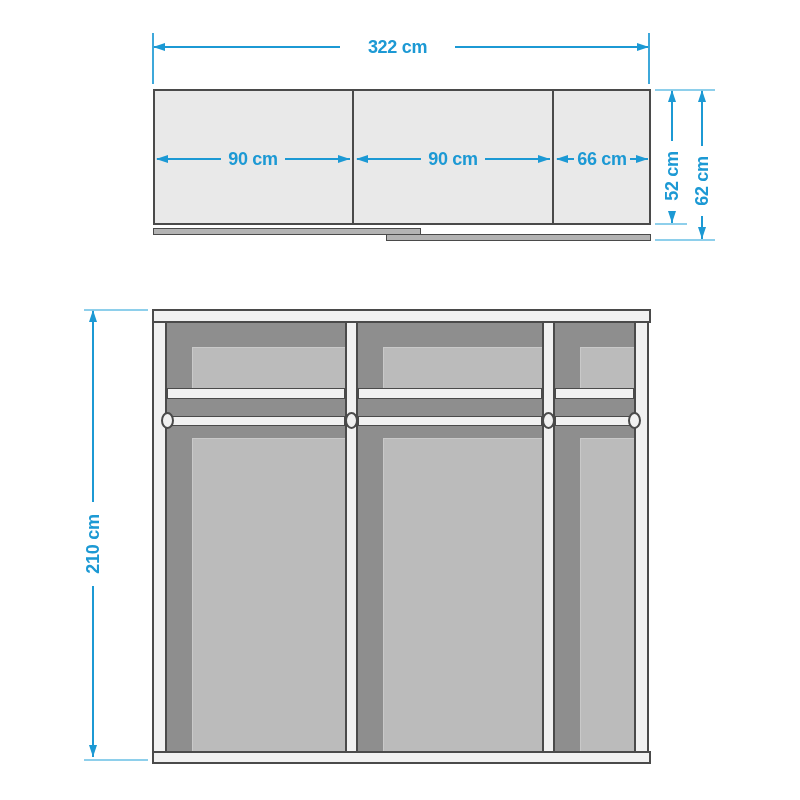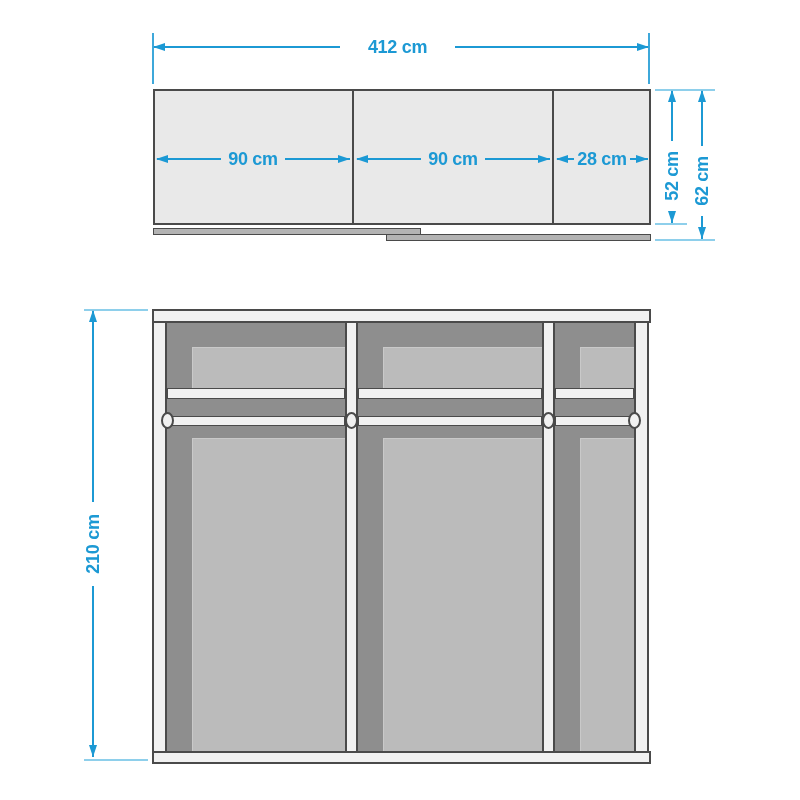--- a/index.html
+++ b/index.html
@@ -54,40 +54,40 @@
 
 <div class="canvas">
 
   <div class="abs" style="left:0;top:0;width:800px;height:260px;">
 
     <div class="ext-v" style="left:152px;top:33px;height:51px;"></div>
     <div class="ext-v" style="left:648px;top:33px;height:51px;"></div>
     <div class="dline-h" style="left:154px;top:46px;width:494px;"></div>
     <div class="arr l" style="left:153px;top:43px;"></div>
     <div class="arr r" style="left:637px;top:43px;"></div>
-    <div class="dlabel" style="left:340px;top:37px;width:115px;">412 cm</div>
+    <div class="dlabel" style="left:340px;top:37px;width:115px;">322 cm</div>
 
     <div class="tv-box" style="left:153px;top:89px;width:498px;height:136px;"></div>
     <div class="tv-div" style="left:352px;top:91px;height:132px;"></div>
     <div class="tv-div" style="left:552px;top:91px;height:132px;"></div>
 
     <div class="dline-h" style="left:157px;top:158px;width:193px;"></div>
     <div class="arr l" style="left:156px;top:155px;"></div>
     <div class="arr r" style="left:338px;top:155px;"></div>
     <div class="dlabel on-panel" style="left:221px;top:149px;width:64px;">90 cm</div>
 
     <div class="dline-h" style="left:357px;top:158px;width:193px;"></div>
     <div class="arr l" style="left:356px;top:155px;"></div>
     <div class="arr r" style="left:538px;top:155px;"></div>
     <div class="dlabel on-panel" style="left:421px;top:149px;width:64px;">90 cm</div>
 
     <div class="dline-h" style="left:557px;top:158px;width:91px;"></div>
     <div class="arr l" style="left:556px;top:155px;"></div>
     <div class="arr r" style="left:636px;top:155px;"></div>
-    <div class="dlabel on-panel" style="left:574px;top:149px;width:56px;">28 cm</div>
+    <div class="dlabel on-panel" style="left:574px;top:149px;width:56px;">66 cm</div>
 
     <div class="tv-rail" style="left:153px;top:228px;width:268px;height:7px;"></div>
     <div class="tv-rail" style="left:386px;top:234px;width:265px;height:7px;"></div>
 
     <div class="tick" style="left:655px;top:89px;width:60px;"></div>
     <div class="tick" style="left:655px;top:223px;width:32px;"></div>
     <div class="tick" style="left:655px;top:239px;width:60px;"></div>
 
     <div class="dline-v" style="left:671px;top:91px;height:132px;"></div>
     <div class="arr u" style="left:668px;top:90px;"></div>

